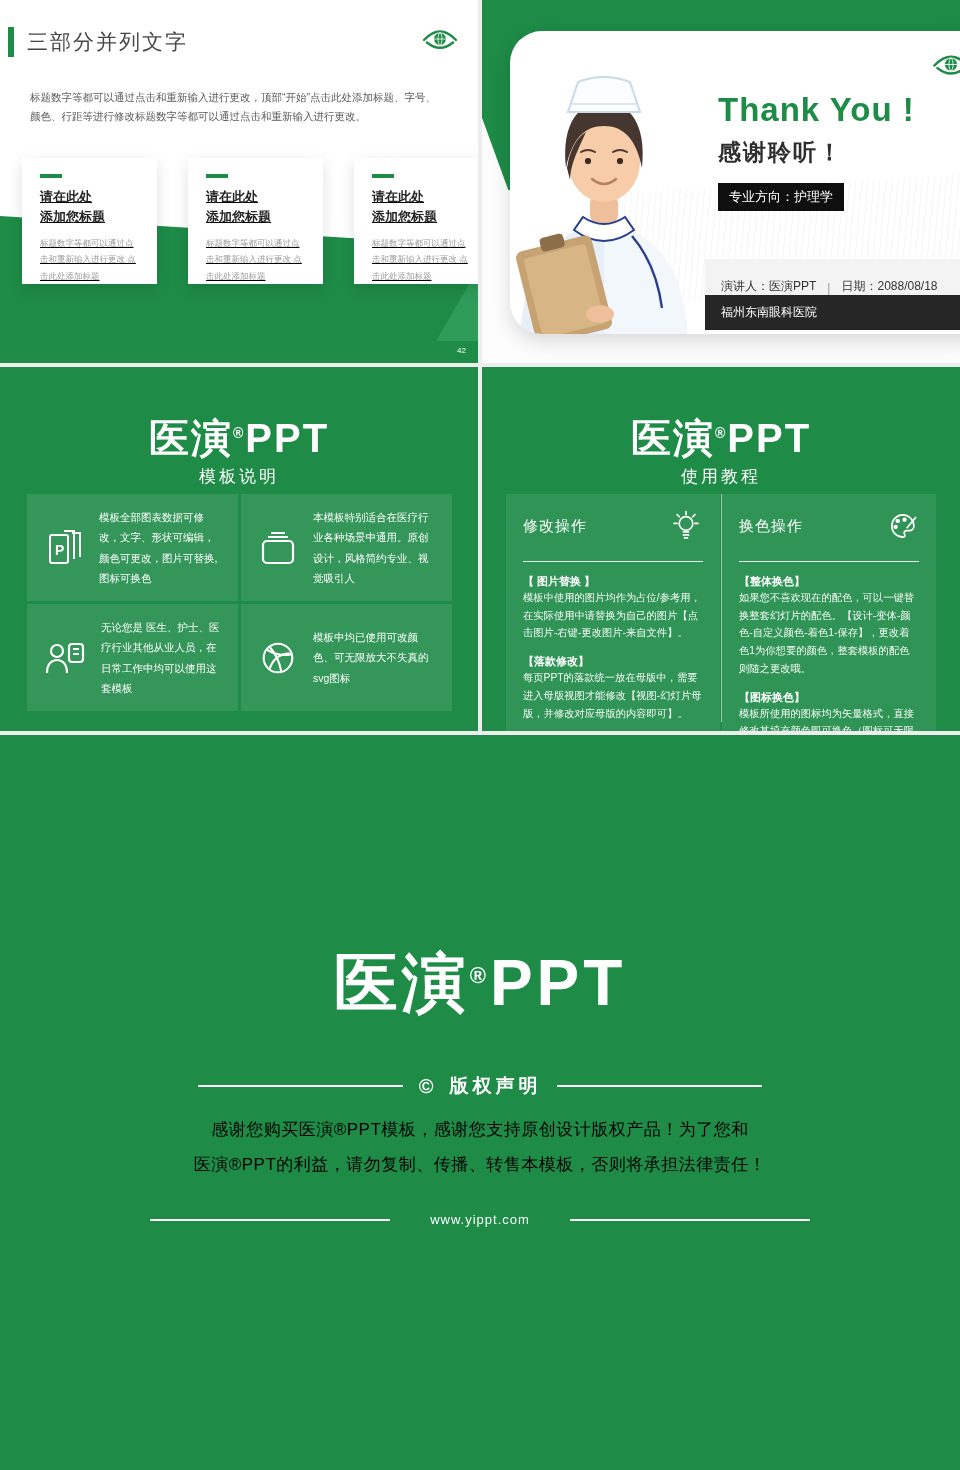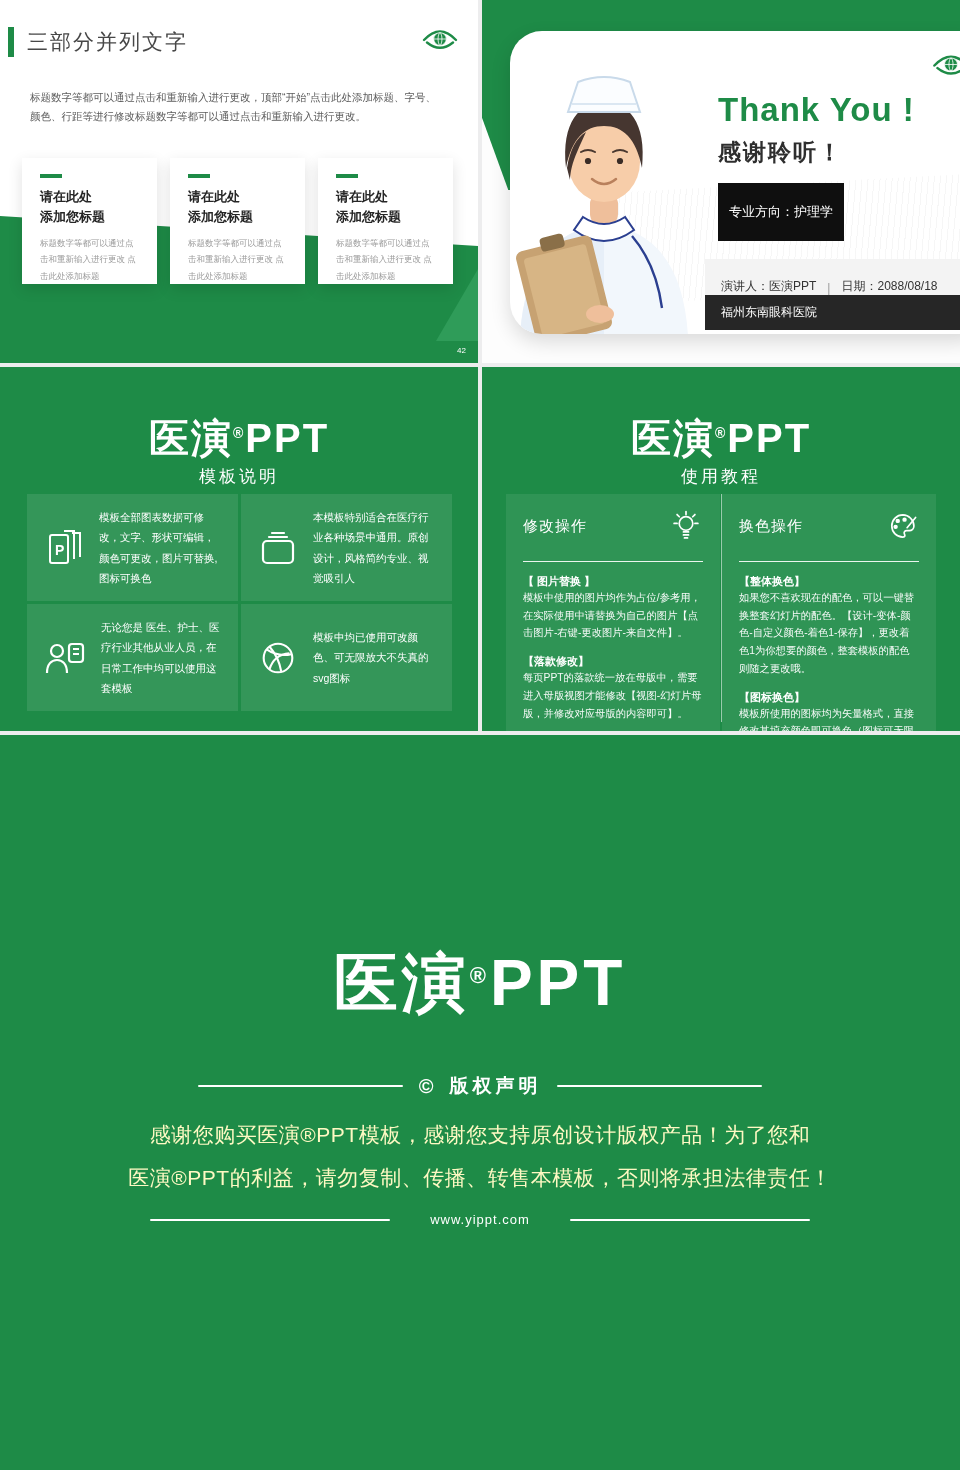--- a/index.html
+++ b/index.html
@@ -8,39 +8,39 @@
   .slide{position:absolute;overflow:hidden;}
   
   #s1{left:0;top:0;width:478px;height:363px;background:#ffffff;}
   .s1-accent{position:absolute;left:8px;top:27px;width:6px;height:30px;background:#1e8b47;}
   .s1-title{position:absolute;left:27px;top:28px;font-size:21px;color:#474747;letter-spacing:2px;}
   .s1-intro{position:absolute;left:30px;top:88px;width:414px;font-size:10.5px;line-height:1.85;color:#5c5c5c;}
   .s1-green{position:absolute;left:0;bottom:0;width:100%;height:150px;background:#1e8b47;
             clip-path:polygon(0 2%,100% 22%,100% 100%,0 100%);}
   .s1-green-accent{position:absolute;right:0;bottom:22px;width:42px;height:72px;background:#2f9c59;
             clip-path:polygon(100% 0,100% 100%,0 100%);}
-  .s1-cards{position:absolute;left:22px;top:158px;display:flex;gap:13px;}
+  .s1-cards{position:absolute;left:22px;top:158px;display:flex;gap:31px;text-decoration:underline;}
   .s1-card{width:135px;height:126px;background:#ffffff;box-shadow:0 5px 14px rgba(0,0,0,.12);}
   .s1-card .dash{width:22px;height:4px;background:#1e8b47;margin:16px 0 0 18px;}
   .s1-card h3{margin:9px 18px 0;font-size:13px;line-height:1.55;color:#262626;font-weight:700;}
   .s1-card p{margin:8px 18px 0;font-size:8.5px;line-height:1.9;color:#9b9b9b;}
   .s1-page{position:absolute;right:12px;bottom:8px;color:#ffffff;font-size:8px;}
   
   #s2{left:482px;top:0;width:478px;height:363px;background:#fdfdfd;}
   .s2-green{position:absolute;left:0;top:0;width:100%;height:190px;background:#1e8b47;
             clip-path:polygon(0 0,100% 0,100% 62%,94.5% 100%,5.5% 100%,0 62%);}
   .s2-card{position:absolute;left:28px;top:31px;width:480px;height:303px;background:#ffffff;
            border-radius:32px;box-shadow:0 8px 20px rgba(0,0,0,.14);overflow:hidden;}
   .s2-mesh{position:absolute;left:100px;top:152px;right:0;height:112px;opacity:.5;transform:rotate(-3deg);
            background:repeating-linear-gradient(98deg,rgba(110,110,110,.12) 0 1px,transparent 1px 6px);}
   .s2-nurse{position:absolute;left:-6px;bottom:-2px;}
   .s2-eye{position:absolute;right:20px;top:20px;}
   .s2-thank{position:absolute;left:208px;top:60px;font-size:33px;font-weight:800;color:#1e8b47;letter-spacing:1px;}
   .s2-sub{position:absolute;left:208px;top:106px;font-size:23px;font-weight:700;color:#2e2e2e;letter-spacing:2px;}
-  .s2-badge{position:absolute;left:208px;top:152px;background:#0f0f0f;color:#fff;font-size:13px;padding:20px 11px;}
+  .s2-badge{position:absolute;left:208px;top:152px;background:#0f0f0f;color:#fff;font-size:13px;padding:5px 11px;}
   .s2-infobar{position:absolute;left:195px;right:0;top:228px;height:36px;background:#f3f3f3;
               display:flex;align-items:flex-end;gap:11px;padding-left:16px;font-size:12px;color:#333;}
   .s2-infobar .sep{color:#9c9c9c;}
   .s2-darkbar{position:absolute;left:195px;right:0;top:264px;height:35px;background:#262626;
               display:flex;align-items:center;padding-left:16px;font-size:12px;color:#ffffff;border-radius:0 0 20px 0;}
   
   #s3{left:0;top:367px;width:478px;height:364px;background:#1e8b47;}
   #s4{left:482px;top:367px;width:478px;height:364px;background:#1e8b47;}
   .slide-logo{position:absolute;left:0;width:100%;top:44px;text-align:center;color:#fff;
               font-weight:800;font-size:40px;letter-spacing:2px;}
@@ -63,21 +63,21 @@
   #footer{left:0;top:735px;width:960px;height:735px;background:#1e8b47;}
   .f-logo{position:absolute;top:205px;width:100%;text-align:center;color:#fff;font-weight:800;
           font-size:64px;letter-spacing:4px;}
   .f-logo sup{font-size:22px;}
   .f-divider{position:absolute;top:338px;width:100%;display:flex;align-items:center;justify-content:center;
              gap:16px;color:#fff;}
   .line{height:2px;background:#ffffff;border-radius:1px;}
   .f-divider .line{width:205px;}
   .f-copy-icon{font-size:20px;font-weight:700;}
   .f-copy-title{font-size:19px;font-weight:700;letter-spacing:4px;}
-  .f-text{position:absolute;top:378px;width:100%;text-align:center;color:#fef9c3;font-size:21px;
+  .f-text{position:absolute;top:378px;width:100%;text-align:center;color:#000000;font-size:17px;
           line-height:2.05;letter-spacing:.5px;}
   .f-site{position:absolute;top:477px;width:100%;display:flex;align-items:center;justify-content:center;gap:40px;color:#fff;}
   .f-site .line{width:240px;}
   .f-site .t{font-size:13px;letter-spacing:1px;}
   svg{display:block;}
 </style>
 </head>
 <body>
 
 <div id="page">

